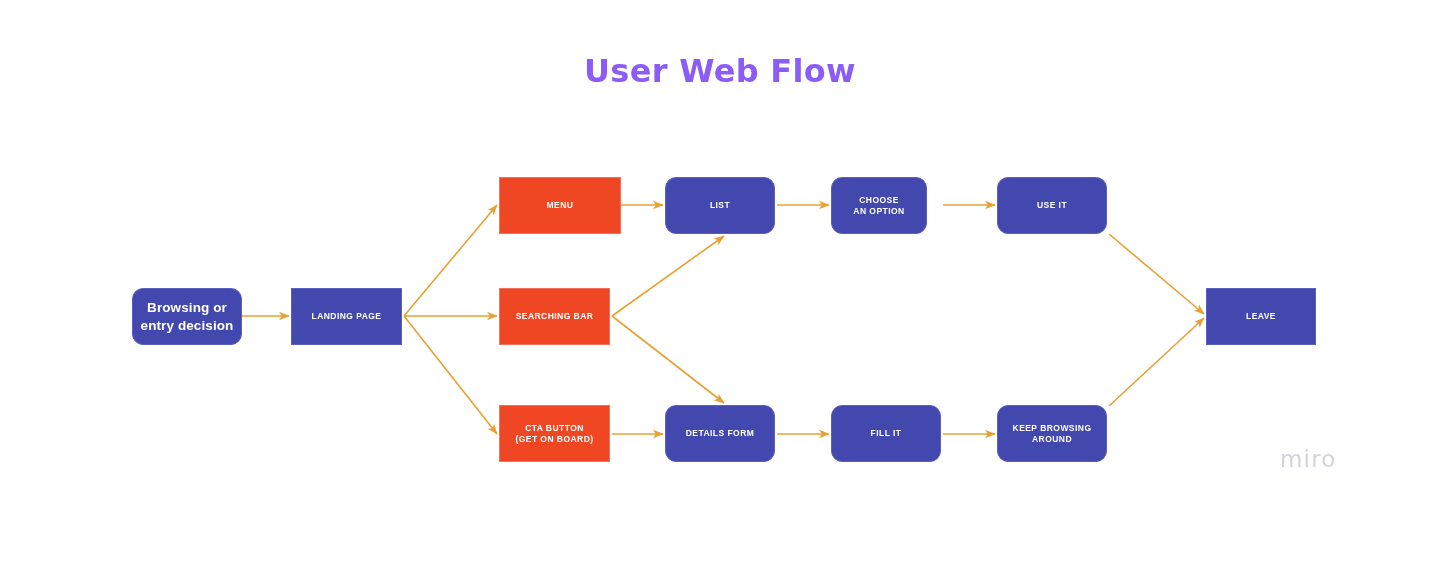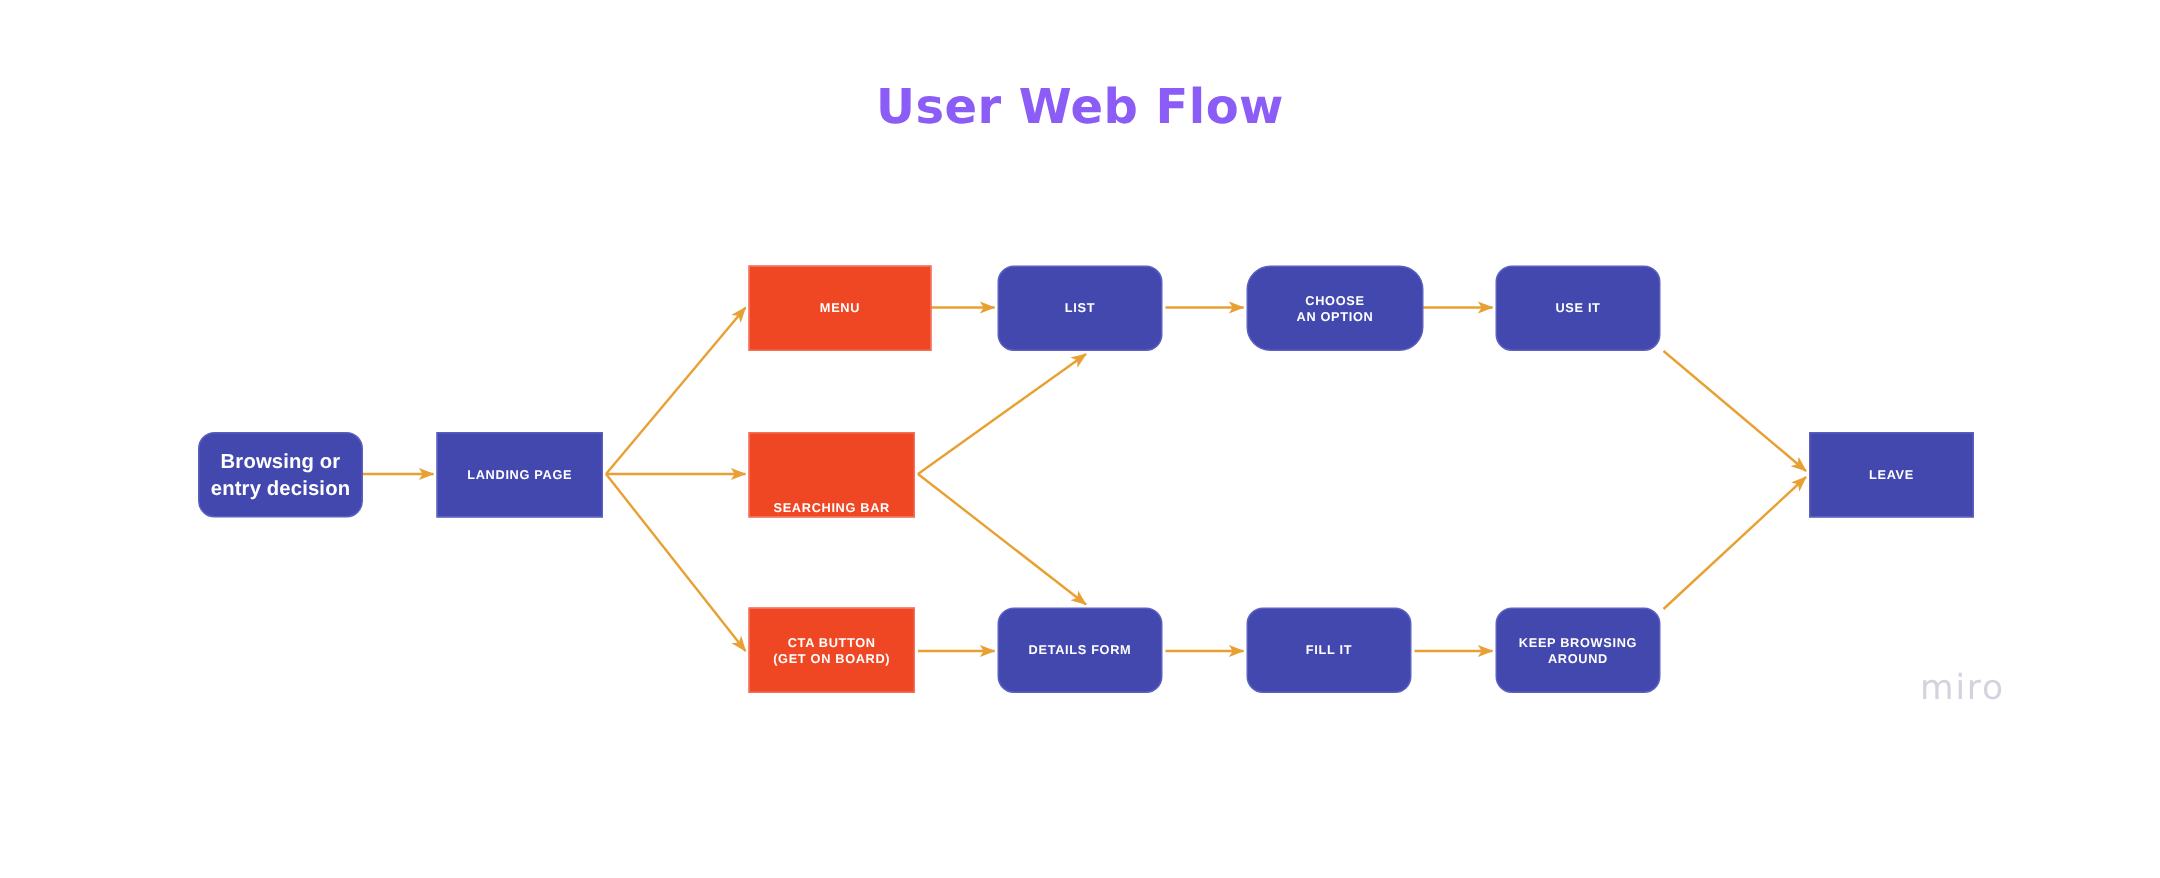--- a/index.html
+++ b/index.html
@@ -122,31 +122,31 @@
       <div class="node n-blue round" style="left: 132px; top: 288px; width: 110px; height: 57px;">
         <span class="lbl t-big">Browsing or
 entry decision</span>
       </div>
       <div class="node n-blue sharp" style="left: 291px; top: 288px; width: 111px; height: 57px;">
         <span class="lbl t-small">LANDING PAGE</span>
       </div>
       <div class="node n-orange sharp" style="left: 499px; top: 177px; width: 122px; height: 57px;">
         <span class="lbl t-small">MENU</span>
       </div>
-      <div class="node n-orange sharp" style="left: 499px; top: 288px; width: 111px; height: 57px; align-items: flex-end;">
+      <div class="node n-orange sharp" style="left: 499px; top: 288px; width: 111px; height: 57px;">
         <span class="lbl t-small">SEARCHING BAR</span>
       </div>
       <div class="node n-orange sharp" style="left: 499px; top: 405px; width: 111px; height: 57px;">
         <span class="lbl t-small">CTA BUTTON
 (GET ON BOARD)</span>
       </div>
       <div class="node n-blue round" style="left: 665px; top: 177px; width: 110px; height: 57px;">
         <span class="lbl t-small">LIST</span>
       </div>
-      <div class="node n-blue round" style="left: 831px; top: 177px; width: 118px; height: 57px; border-radius: 16px;">
+      <div class="node n-blue round" style="left: 831px; top: 177px; width: 96px; height: 57px;">
         <span class="lbl t-small">CHOOSE
 AN OPTION</span>
       </div>
       <div class="node n-blue round" style="left: 997px; top: 177px; width: 110px; height: 57px;">
         <span class="lbl t-small">USE IT</span>
       </div>
       <div class="node n-blue round" style="left: 665px; top: 405px; width: 110px; height: 57px; justify-content: center;">
         <span class="lbl t-small">DETAILS FORM</span>
       </div>
       <div class="node n-blue round" style="left: 831px; top: 405px; width: 110px; height: 57px;">

